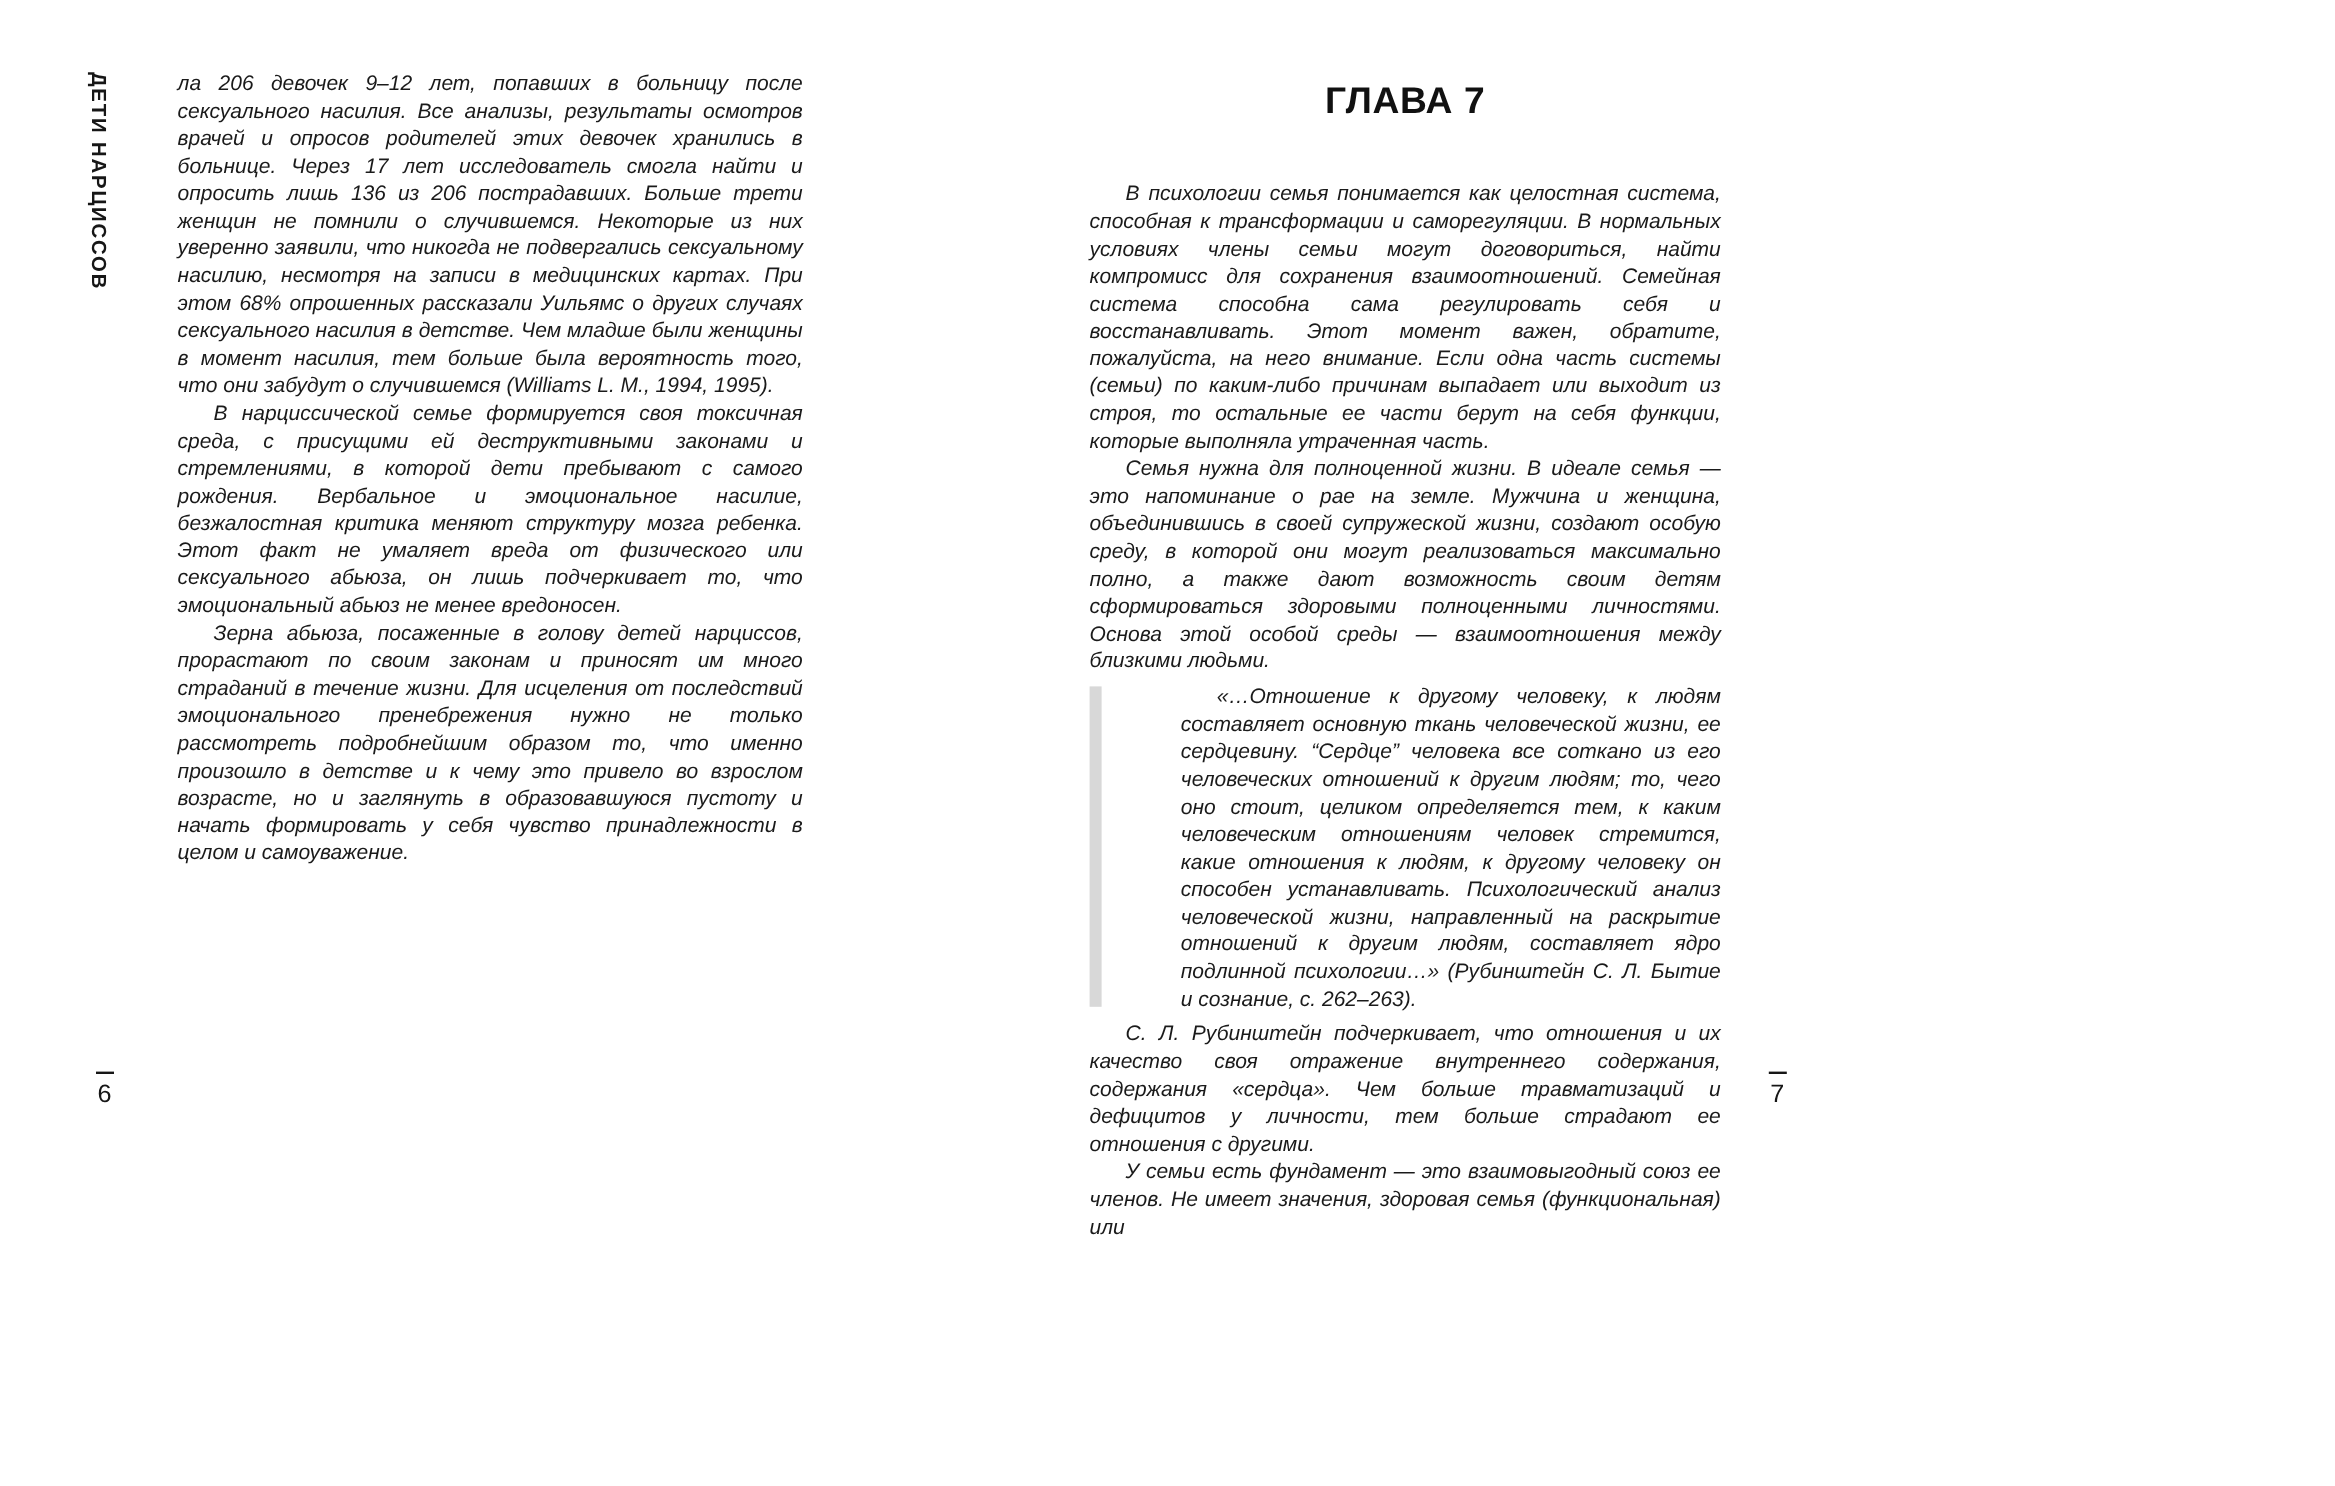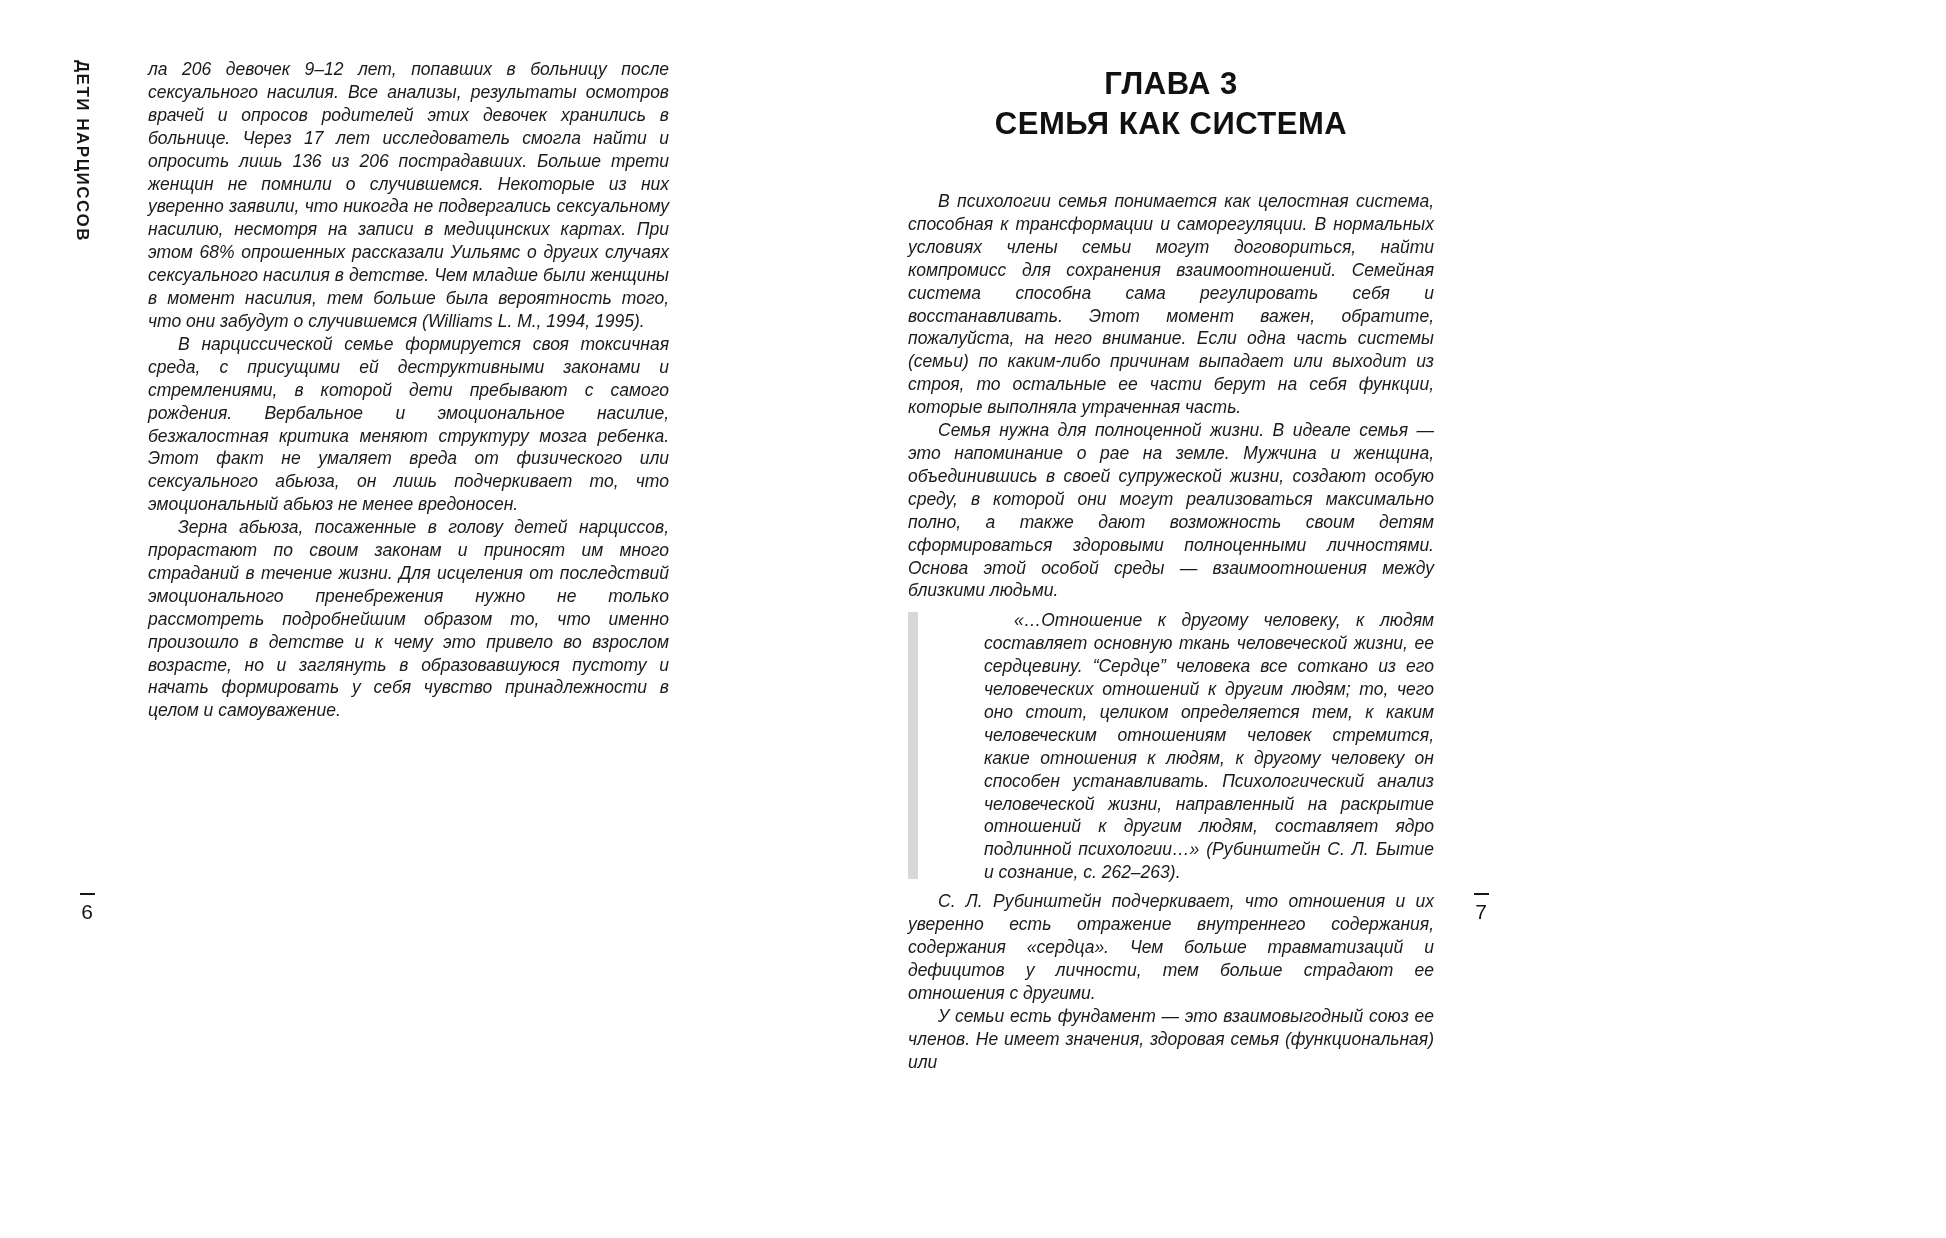--- a/index.html
+++ b/index.html
@@ -118,33 +118,32 @@
     <div class="folio folio-left">
       <span class="rule"></span>
       <span>6</span>
     </div>
   </div>
 
   <div>
     <div class="text-col right-col">
 
       <h1 class="chapter-title">
-        <span class="line">ГЛАВА 3</span>
-        <span class="line">СЕМЬЯ КАК СИСТЕМА</span>
+        <span class="line">ГЛАВА 7</span>
       </h1>
 
       <p>В психологии семья понимается как целостная система, способная к трансформации и саморегуляции. В нормальных условиях члены семьи могут договориться, найти компромисс для сохранения взаимоотношений. Семейная система способна сама регулировать себя и восстанавливать. Этот момент важен, обратите, пожалуйста, на него внимание. Если одна часть системы (семьи) по каким-либо причинам выпадает или выходит из строя, то остальные ее части берут на себя функции, которые выполняла утраченная часть.</p>
       <p>Семья нужна для полноценной жизни. В идеале семья — это напоминание о рае на земле. Мужчина и женщина, объединившись в своей супружеской жизни, создают особую среду, в которой они могут реализоваться максимально полно, а также дают возможность своим детям сформироваться здоровыми полноценными личностями. Основа этой особой среды — взаимоотношения между близкими людьми.</p>
 
       <div class="quote">
         <span class="quote-bar"></span>
         <span>«…Отношение к другому человеку, к людям составляет основную ткань человеческой жизни, ее сердцевину. “Сердце” человека все соткано из его человеческих отношений к другим людям; то, чего оно стоит, целиком определяется тем, к каким человеческим отношениям человек стремится, какие отношения к людям, к другому человеку он способен устанавливать. Психологический анализ человеческой жизни, направленный на раскрытие отношений к другим людям, составляет ядро подлинной психологии…» (Рубинштейн С. Л. Бытие и сознание, с. 262–263).</span>
       </div>
 
-      <p>С. Л. Рубинштейн подчеркивает, что отношения и их уверенно есть отражение внутреннего содержания, содержания «сердца». Чем больше травматизаций и дефицитов у личности, тем больше страдают ее отношения с другими.</p>
+      <p>С. Л. Рубинштейн подчеркивает, что отношения и их качество своя отражение внутреннего содержания, содержания «сердца». Чем больше травматизаций и дефицитов у личности, тем больше страдают ее отношения с другими.</p>
       <p>У семьи есть фундамент — это взаимовыгодный союз ее членов. Не имеет значения, здоровая семья (функциональная) или</p>
     </div>
 
     <div class="folio folio-right">
       <span class="rule"></span>
       <span>7</span>
     </div>
   </div>
 
 </div>

